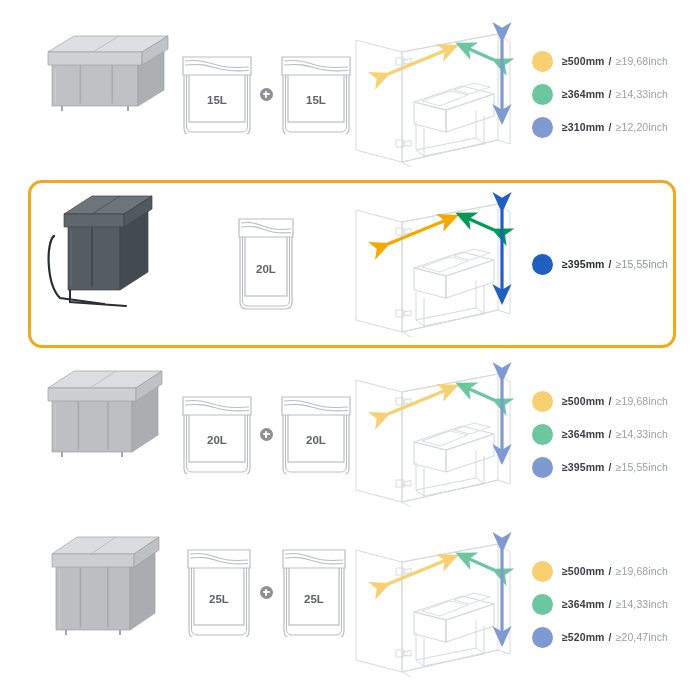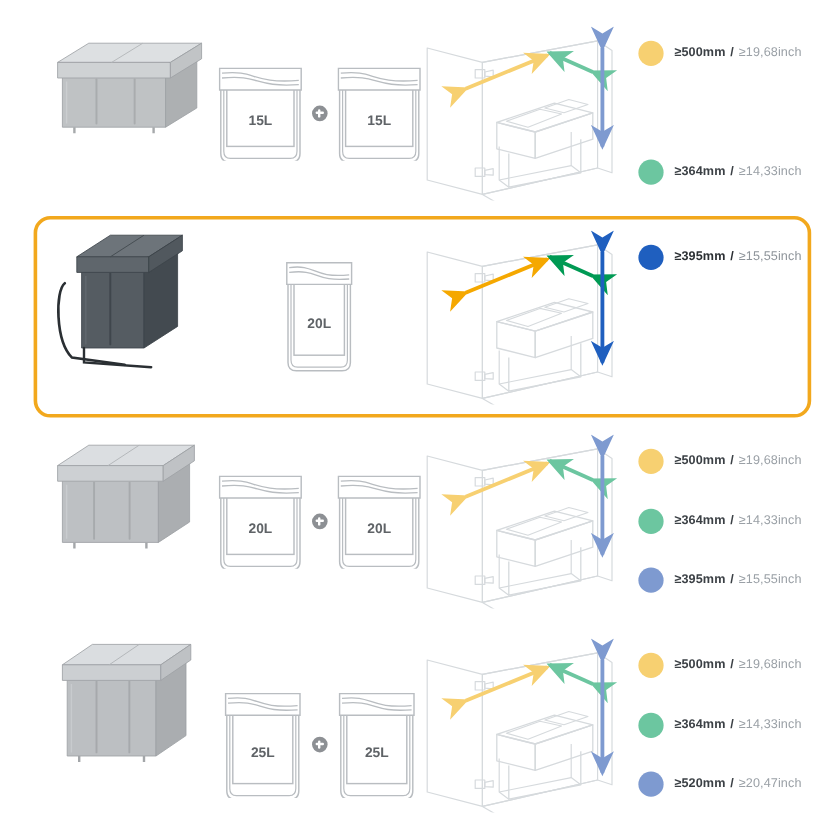--- a/index.html
+++ b/index.html
@@ -25,21 +25,21 @@
     border: 3px solid #F2A81D;
     border-radius: 14px;
     background: transparent;
     pointer-events: none;
   }
 
   
   .col-photo   { position: absolute; left: 34px;  width: 150px; height: 140px; display:flex; align-items:center; justify-content:center; }
   .col-bins    { position: absolute; left: 186px; width: 160px; height: 140px; display:flex; align-items:center; justify-content:center;text-align:right; }
   .col-cabinet { position: absolute; left: 350px; width: 170px; height: 145px; display:flex; align-items:center; justify-content:center; }
-  .col-legend  { position: absolute; left: 532px; width: 160px; height: 120px; display:flex; flex-direction:column; justify-content:space-between; gap: 12px; }
+  .col-legend  { position: absolute; left: 532px; width: 160px; height: 120px; display:flex; flex-direction:column; justify-content:center; gap: 12px; }
 
   
   .legend-item { display: flex; align-items: center; gap: 9px; white-space: nowrap; }
   .legend-dot  { width: 21px; height: 21px; border-radius: 50%; flex: 0 0 21px; }
   .legend-text { font-size: 10.5px; line-height: 1; letter-spacing: .1px; }
   .legend-mm   { font-weight: 700; color: #3b4045; }
   .legend-sep  { font-weight: 700; color: #3b4045; margin: 0 1px; }
   .legend-in   { font-weight: 400; color: #9aa0a6; }
   .row-hl .legend-mm, .row-hl .legend-sep { color: #2b2f33; }
   .row-hl .legend-in { color: #8e949a; }
@@ -149,20 +149,24 @@
         </div>
         <div class="col-legend" style="top: 24px;">
           <div class="legend-item">
             <span class="legend-dot" style="background: rgb(247, 208, 113);"></span>
             <span class="legend-text"><span class="legend-mm">≥500mm</span><span class="legend-sep"> / </span><span class="legend-in">≥19,68inch</span></span>
           </div>
           <div class="legend-item">
             <span class="legend-dot" style="background: rgb(108, 198, 160);"></span>
             <span class="legend-text"><span class="legend-mm">≥364mm</span><span class="legend-sep"> / </span><span class="legend-in">≥14,33inch</span></span>
           </div>
+          <div class="legend-item">
+            <span class="legend-dot" style="background: rgb(126, 154, 208);"></span>
+            <span class="legend-text"><span class="legend-mm">≥310mm</span><span class="legend-sep"> / </span><span class="legend-in">≥12,20inch</span></span>
+          </div>
         </div>
       </div>
       <div class="row row-hl" style="top: 180px; height: 168px;">
         <div class="col-photo" style="top: 14px;">
           <svg width="150" height="140" viewBox="0 0 150 140" class="photo-svg">
             <path d="M34,22 L86,22 L86,96 L34,96 Z" fill="#555C62" stroke="#3d444a" stroke-width="0.7"></path>
             <path d="M86,22 L114,4 L114,78 L86,96 Z" fill="#434a50" stroke="#3d444a" stroke-width="0.7"></path>
             <path d="M30,20 L90,20 L118,2 L58,2 Z" fill="#6d747a" stroke="#3d444a" stroke-width="0.7"></path>
             <path d="M30,20 L90,20 L90,33 L30,33 Z" fill="#5F666C" stroke="#3d444a" stroke-width="0.7"></path>
             <path d="M90,20 L118,2 L118,15 L90,33 Z" fill="#51585e" stroke="#3d444a" stroke-width="0.7"></path>
@@ -334,21 +338,21 @@
             <path d="M18,20 L100,20 L100,33 L18,33 Z" fill="#CCCFD2" stroke="#9da1a5" stroke-width="0.7"></path>
             <path d="M100,20 L125,3 L125,16 L100,33 Z" fill="#bec1c4" stroke="#9da1a5" stroke-width="0.7"></path>
             <line x1="57" y1="20" x2="82" y2="3" stroke="#b2b5b8" stroke-width="0.8"></line>
             <line x1="46.42" y1="34" x2="46.42" y2="93" stroke="#a6a9ac" stroke-width="1.6" stroke-linecap="round"></line>
             <line x1="73.8" y1="34" x2="73.8" y2="93" stroke="#a6a9ac" stroke-width="1.6" stroke-linecap="round"></line>
             <line x1="25.5" y1="36" x2="25.5" y2="93" stroke="#c8cbce" stroke-width="1.2"></line>
             <line x1="32" y1="96" x2="32" y2="101" stroke="#a3a6a9" stroke-width="2"></line>
             <line x1="86" y1="96" x2="86" y2="101" stroke="#a3a6a9" stroke-width="2"></line>
           </svg>
         </div>
-        <div class="col-bins" style="top: 30px;">
+        <div class="col-bins" style="top: 2px;">
           <div class="bins-wrap">
             <svg width="66" height="90" viewBox="0 0 66 90">
               <path d="M3,16 L3,84 Q3,91 10,91 L56,91 Q63,91 63,84 L63,16" fill="none" stroke="#B9BDC1" stroke-width="1.2"></path>
               <path d="M5.5,16 L5.5,82 Q5.5,88 11,88 L55,88 Q60.5,88 60.5,82 L60.5,16" fill="none" stroke="#B9BDC1" stroke-width="1"></path>
               <rect x="8" y="20" width="50" height="58" fill="#fff" stroke="#B9BDC1" stroke-width="1.2"></rect>
               <path d="M2,3 L64,3 L64,21 L2,21 Z" fill="#fff" stroke="#B9BDC1" stroke-width="1.2"></path>
               <path d="M4,7 C30.5,4 25.5,16 62,13" fill="none" stroke="#B9BDC1" stroke-width="1.1"></path>
               <path d="M4,11 C33,8 28,19 62,16.5" fill="none" stroke="#B9BDC1" stroke-width="1.1"></path>
               <text x="33" y="55.96" text-anchor="middle" class="bin-label" fill="#5f6367" style="font-size: 11.5px; font-weight: 700;">25L</text>
             </svg>

